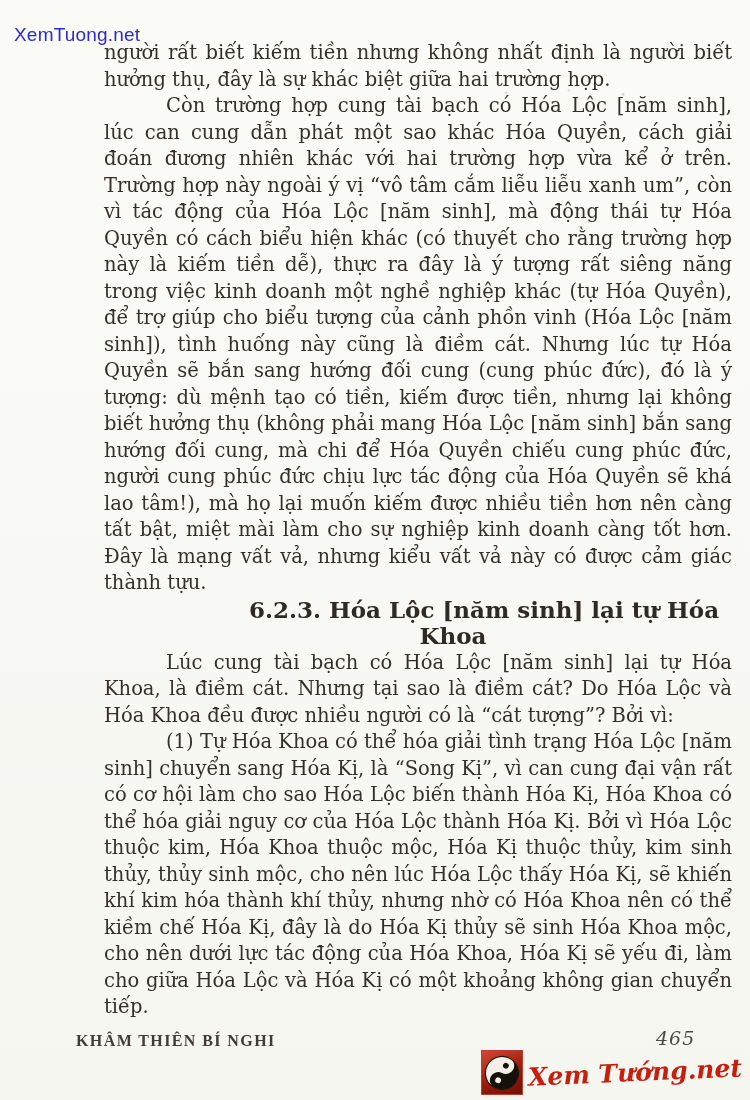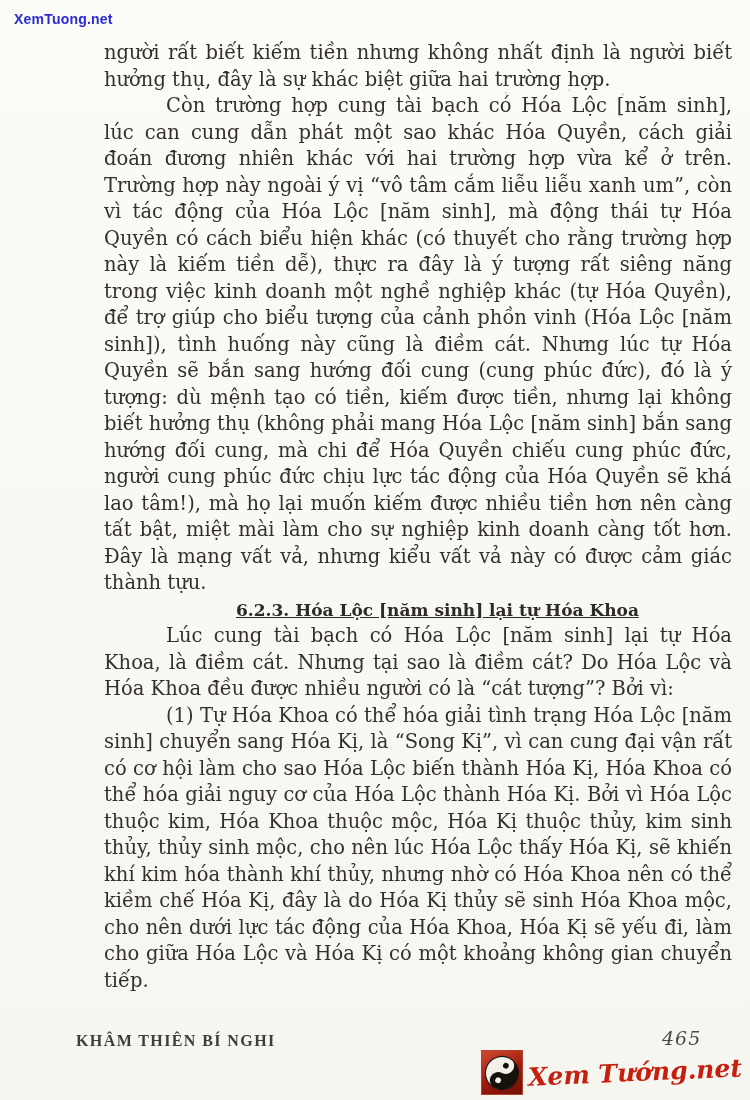--- a/index.html
+++ b/index.html
@@ -9,62 +9,60 @@
     font-family:"DejaVu Serif","Liberation Serif",serif;
     overflow:hidden;
   }
   .page{
     position:relative;
     width:750px;height:1100px;
     background:linear-gradient(180deg,#fbfbf8 0%,#f8f8f4 55%,#f6f6f1 100%);
     box-sizing:border-box;
   }
   .watermark{
-    position:absolute;top:11px;left:14px;
+    position:absolute;top:24px;left:14px;
     font-family:"Liberation Sans","DejaVu Sans",sans-serif;
-    font-size:14px;font-weight:700;
+    font-size:19px;font-weight:400;
     color:#2b2bd0;
     letter-spacing:0.2px;
   }
   .body-text{
     position:absolute;top:40px;left:64px;
     width:628px;
     font-size:19.5px;line-height:26.5px;
     color:#343029;
     text-align:justify;
     margin-left:40px;
   }
   .body-text p{
     margin:0;
     text-indent:62px;
   }
   .body-text p.no-indent{text-indent:0;}
   .section-heading{
     margin:28px 0 27px 0;
     padding-left:70px;
-    font-size:17px;font-weight:bold;
+    font-size:23px;font-weight:bold;
     color:#2e2a24;
     text-indent:0;
-    text-align:left;
-    text-decoration:underline;
+    text-align:center;
   }
   .footer-title{
     position:absolute;top:1032px;left:76px;
     font-family:"Liberation Serif","DejaVu Serif",serif;
     font-size:16px;font-weight:bold;
     letter-spacing:1.4px;
     color:#413d36;
   }
   .page-number{
     position:absolute;top:1027px;left:656px;
     font-style:italic;
     font-size:19px;
     color:#4c4a44;
     letter-spacing:1px;
-    margin-left:6px;
   }
   .site-logo{
     position:absolute;top:1050px;right:4px;
     display:flex;align-items:center;gap:5px;
   }
   .logo-icon{
     width:42px;height:45px;
     background:linear-gradient(155deg,#d14a32 0%,#9c1a0c 55%,#6f1006 100%);
     border:1px solid #b5402c;
     display:flex;align-items:center;justify-content:center;

